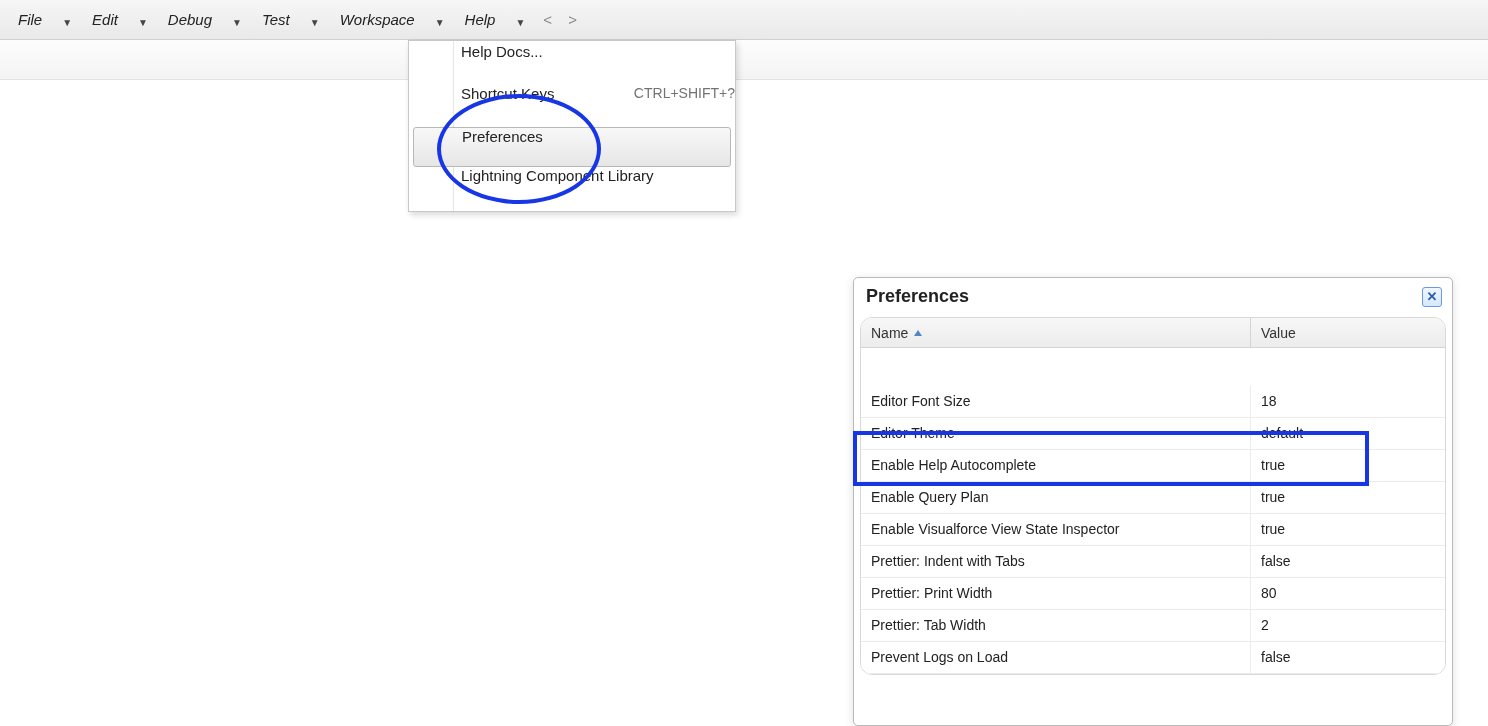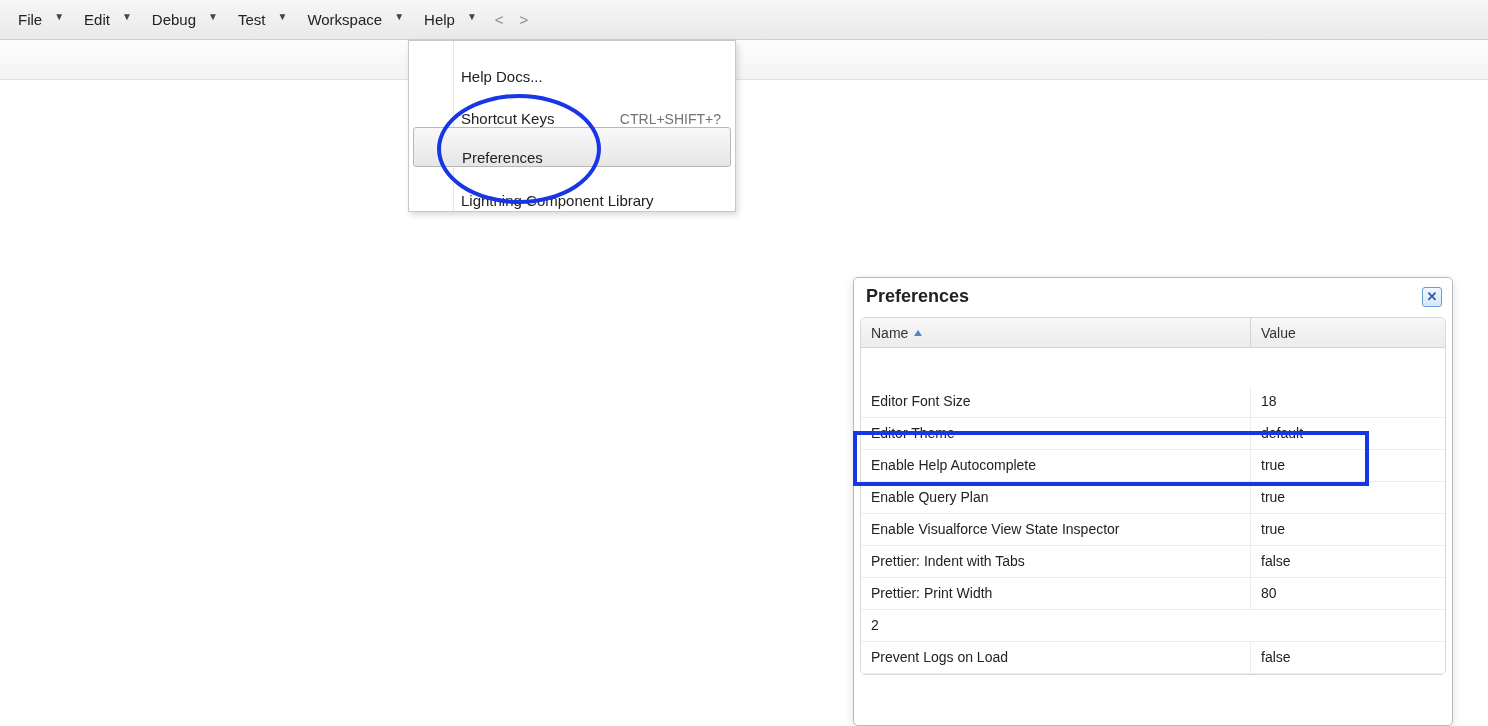--- a/index.html
+++ b/index.html
@@ -20,24 +20,25 @@
       background: linear-gradient(to bottom, #f6f6f6, #e9e9e9);
       border-bottom: 1px solid #d0d0d0;
       display: flex;
       align-items: center;
       padding: 0 8px;
     }
     .menu-item {
       padding: 6px 10px;
       cursor: pointer;
       display: flex;
-      align-items: flex-start;
-      gap: 12px;
+      align-items: flex-end;
+      gap: 20px;
       font-size: 15px;
       color: #222;
+      font-style: italic;
     }
     .menu-item .caret {
       font-size: 10px;
       color: #444;
     }
     .nav-arrow {
       padding: 6px 8px;
       color: #888;
       cursor: pointer;
       font-size: 15px;
@@ -65,24 +66,24 @@
     .dropdown .col-splitter {
       position: absolute;
       left: 44px;
       top: 0;
       bottom: 0;
       width: 1px;
       background: #e6e6e6;
     }
     .dropdown-item {
       display: flex;
-      align-items: flex-end;
+      align-items: flex-start;
       height: 42px;
       padding-left: 52px;
-      padding-right: 14px;
+      padding-right: 0;
       font-size: 15px;
       color: #222;
       cursor: pointer;
       position: relative;
     }
     .dropdown-item .label {
       flex: 1;
     }
     .dropdown-item .shortcut {
       color: #737373;
@@ -143,21 +144,21 @@
     }
     .close-btn span {
       font-size: 13px;
       font-weight: bold;
       color: #2b5ea3;
       line-height: 1;
     }
     .prefs-table {
       margin: 0 6px;
       border: 1px solid #d8d8d8;
-      border-radius: 5px;
+      border-radius: 12px;
       overflow: hidden;
     }
     .prefs-header-row {
       display: flex;
       background: linear-gradient(to bottom, #f7f7f7, #ececec);
       border-bottom: 1px solid #d4d4d4;
       height: 30px;
     }
     .prefs-header-cell {
       padding: 6px 10px;
@@ -309,20 +310,21 @@
       </div>
       <div class="prefs-row">
         <div class="prefs-cell name-col">Prettier: Indent with Tabs</div>
         <div class="prefs-cell value-col">false</div>
       </div>
       <div class="prefs-row">
         <div class="prefs-cell name-col">Prettier: Print Width</div>
         <div class="prefs-cell value-col">80</div>
       </div>
       <div class="prefs-row">
+        <div class="prefs-cell name-col">Prettier: Tab Width</div>
         <div class="prefs-cell value-col">2</div>
       </div>
       <div class="prefs-row">
         <div class="prefs-cell name-col">Prevent Logs on Load</div>
         <div class="prefs-cell value-col">false</div>
       </div>
     </div>
   </div>
 </div>
 

